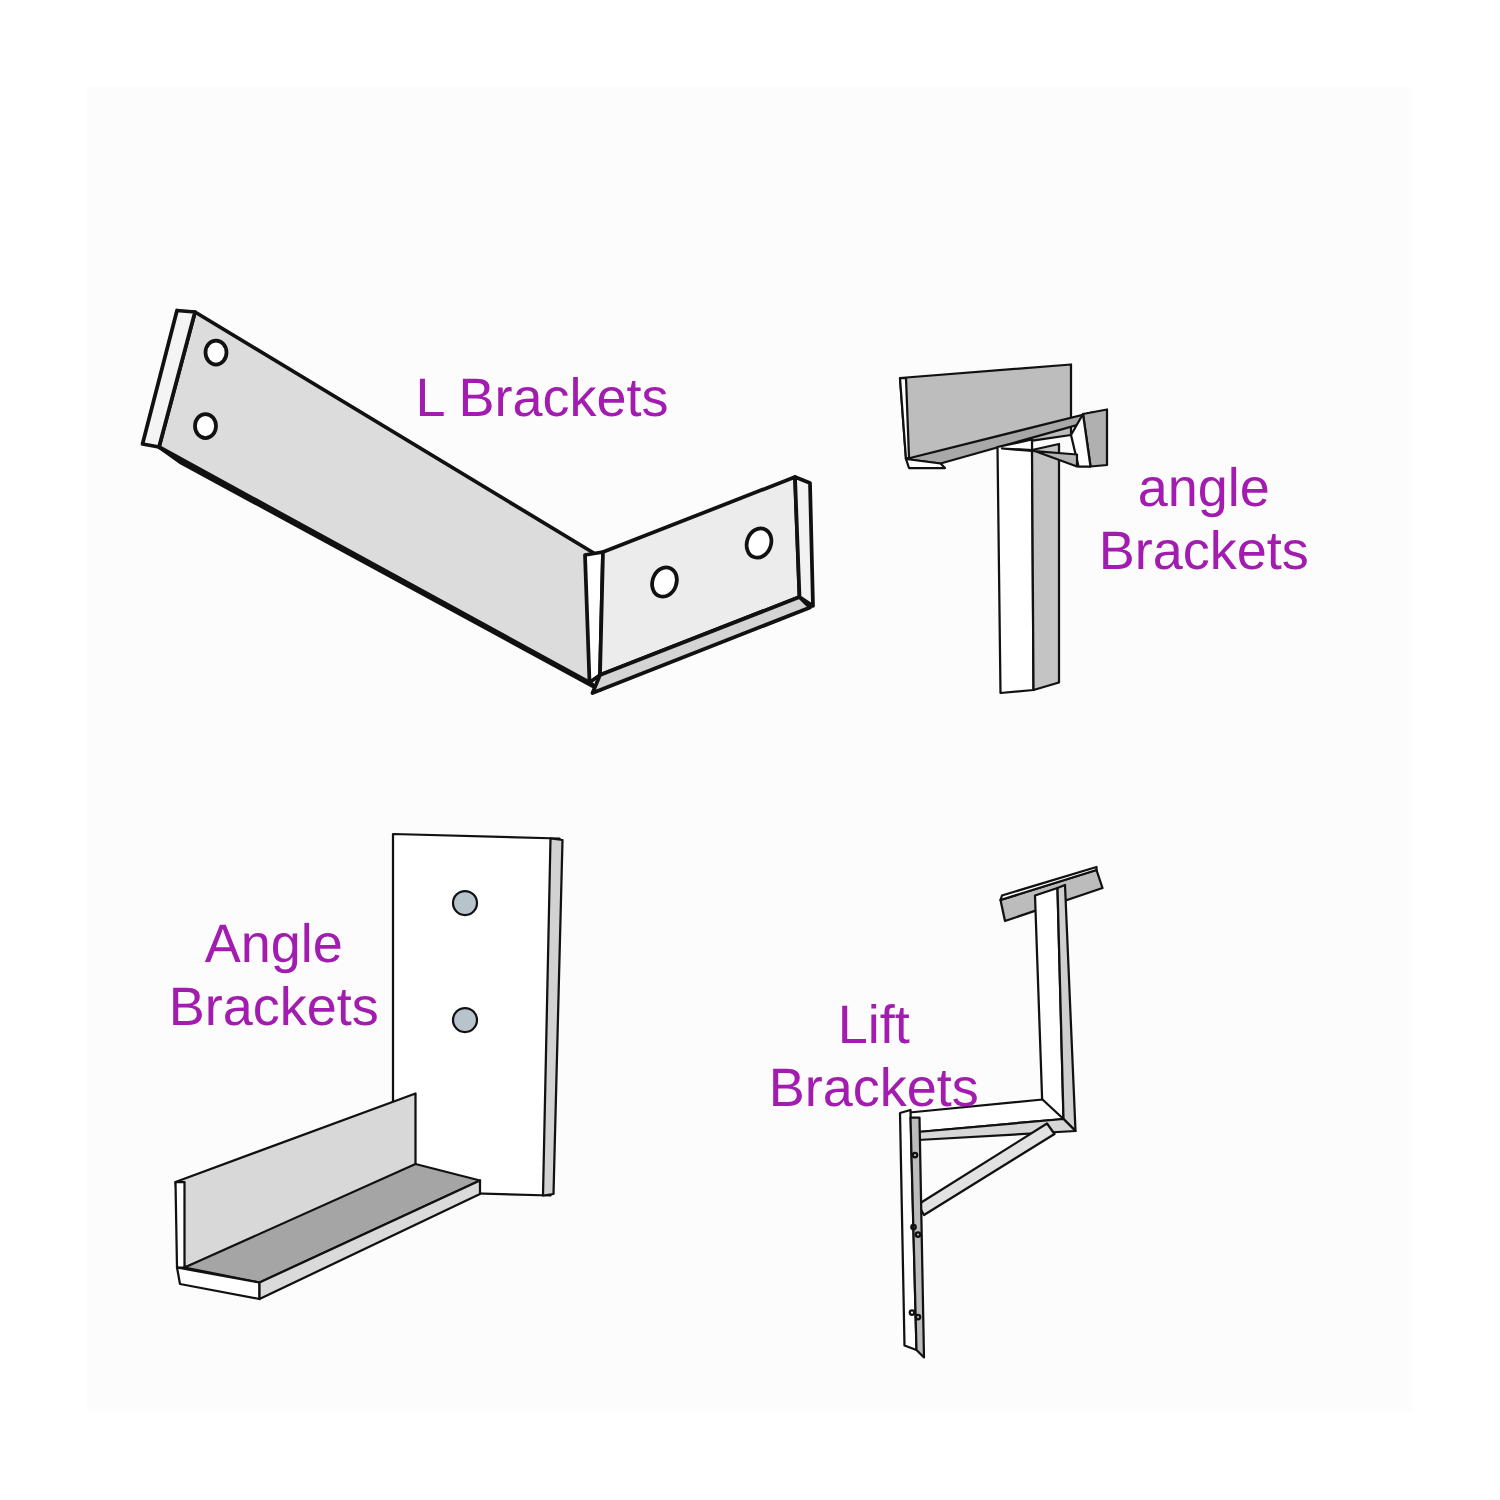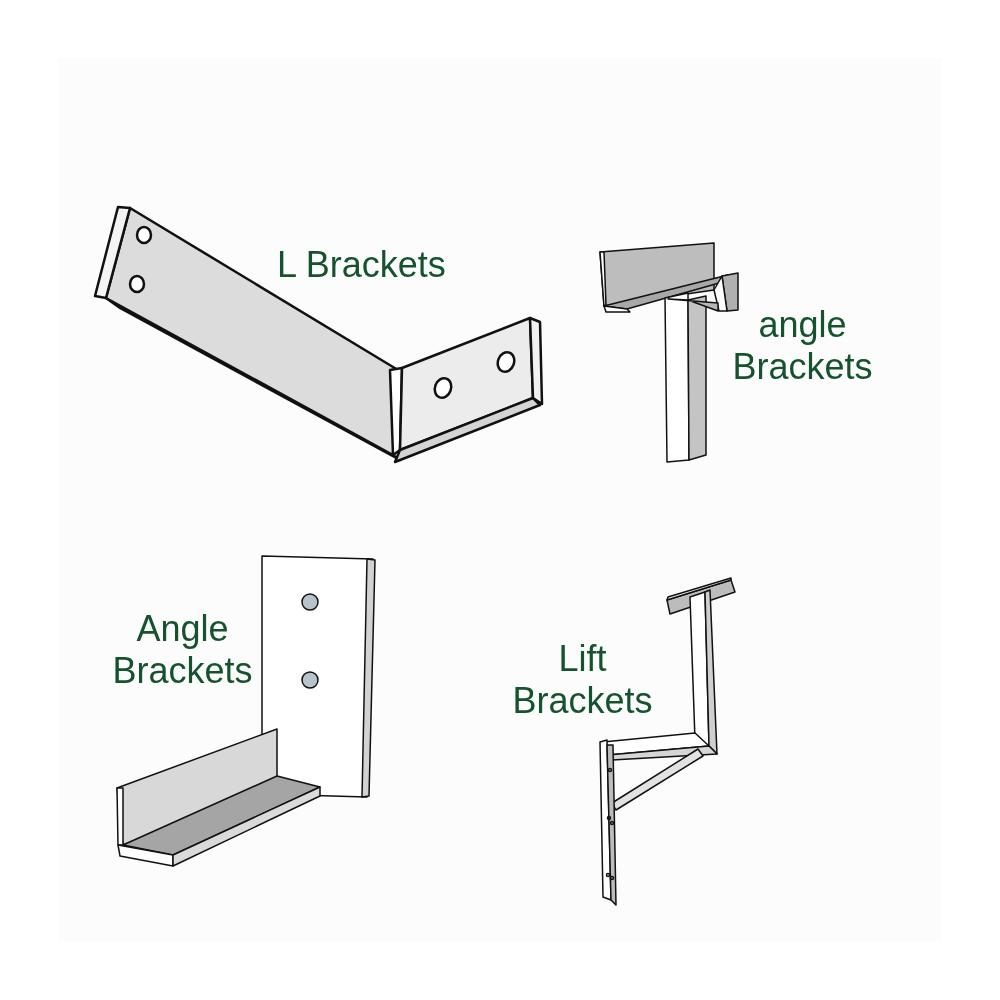--- a/index.html
+++ b/index.html
@@ -1,19 +1,19 @@
 <!DOCTYPE html>
 <html><head>
 <meta charset="utf-8">
 <style>
   html, body { margin:0; padding:0; background:#ffffff; }
   body { width:1000px; height:1000px; position:relative; overflow:hidden; font-family:"Liberation Sans", sans-serif; }
   .panel { position:absolute; left:58px; top:58px; width:883px; height:883px; background:#fcfcfc; }
   svg.art { position:absolute; left:0; top:0; width:1000px; height:1000px; }
-  .label { position:absolute; color:#14532d; font-size:36px; line-height:42px; text-align:center; white-space:nowrap; }
+  .label { position:absolute; color:#a21caf; font-size:36px; line-height:42px; text-align:center; white-space:nowrap; }
 </style>
 </head>
 <body>
 
 <div class="panel"></div>
 
 <svg class="art" viewBox="0 0 1000 1000">
 
   <g stroke="#111" stroke-width="2.5" stroke-linejoin="round">
 
@@ -101,16 +101,16 @@
 <div class="label" style="left:720px; top:304px; width:165px;">
   <div>angle</div>
   <div>Brackets</div>
 </div>
 
 <div class="label" style="left:105px; top:608px; width:155px;">
   <div>Angle</div>
   <div>Brackets</div>
 </div>
 
-<div class="label" style="left:505px; top:638px; width:155px;">
+<div class="label" style="left:505px; top:662px; width:155px;">
   <div>Lift</div>
   <div>Brackets</div>
 </div>
 
 </body></html>

